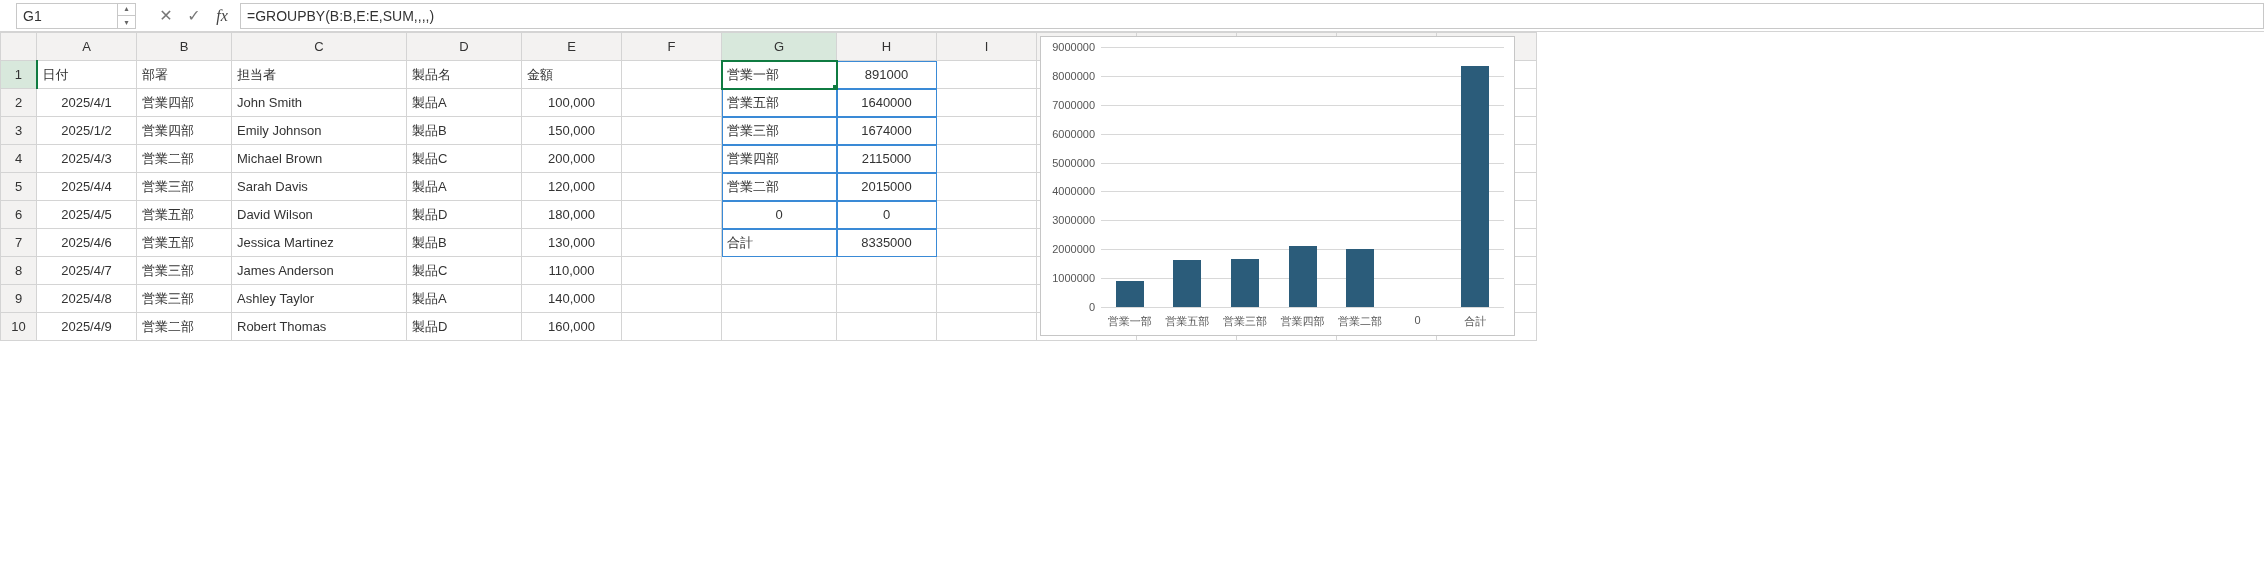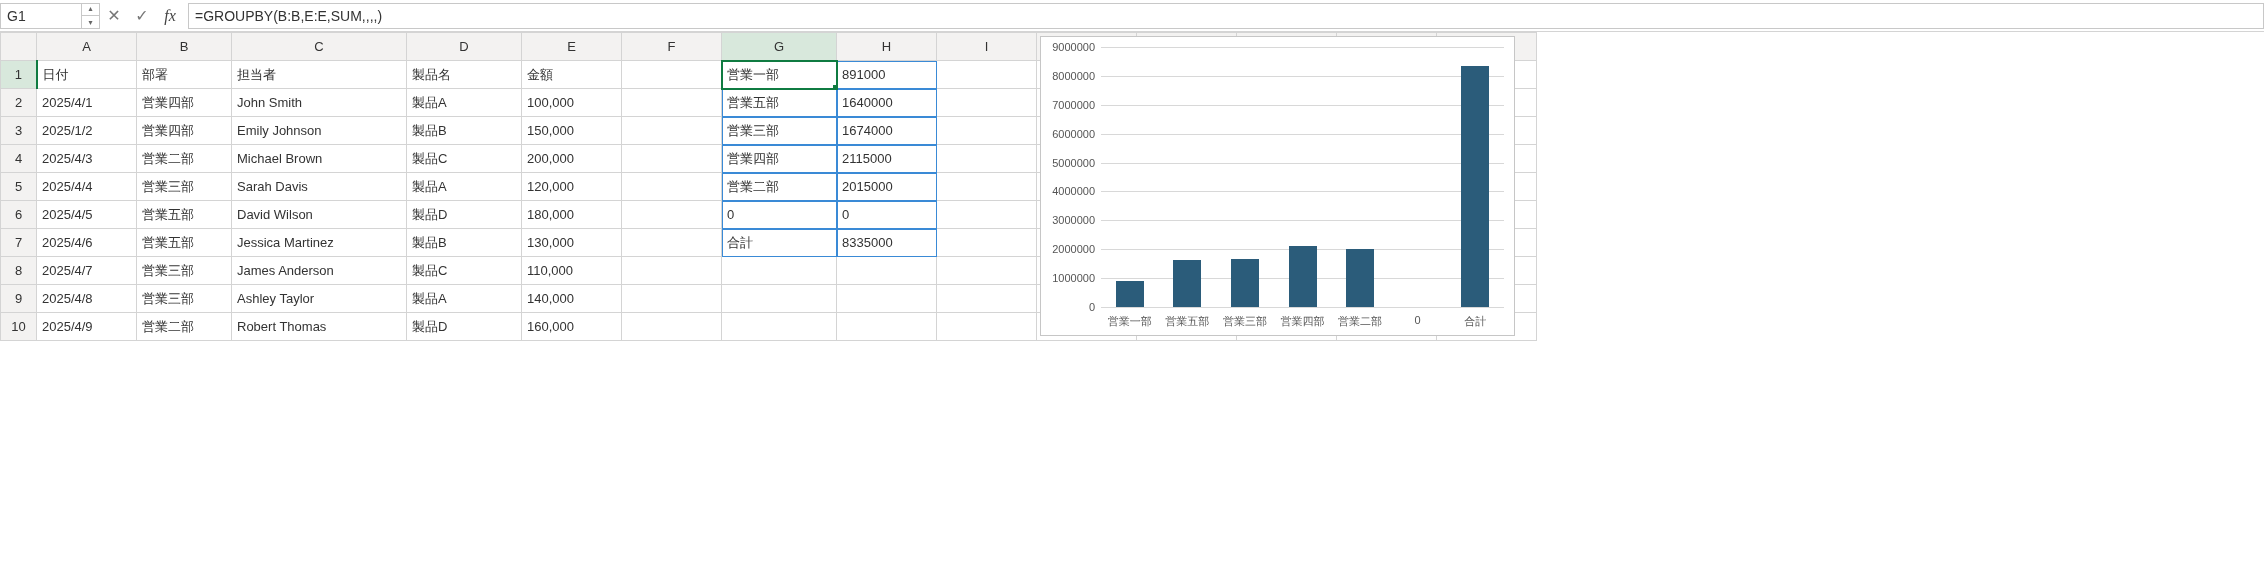--- a/index.html
+++ b/index.html
@@ -1,38 +1,38 @@
 <!DOCTYPE html>
 <html><head>
   <meta charset="utf-8">
   <style>
     * { margin:0; padding:0; box-sizing:border-box; }
     body { font-family:"Segoe UI","Yu Gothic UI","Meiryo",sans-serif; font-size:13px; color:#333; background:#fff; user-select:none; }
 
     
     .fbar { display:flex; align-items:center; height:32px; border-bottom:1px solid #d4d4d4; }
-    .namebox { width:100px; height:26px; border:1px solid #c8c8c8; margin:0 0; display:flex; align-items:center; position:relative;justify-content:center; }
+    .namebox { width:120px; height:26px; border:1px solid #c8c8c8; margin:0 16px; display:flex; align-items:center; position:relative;justify-content:center; }
     .namebox-text { flex:1; padding:0 6px; font-size:14px; }
     .spinners { display:flex; flex-direction:column; width:18px; border-left:1px solid #c8c8c8; }
     .spinners div { height:13px; display:flex; align-items:center; justify-content:center; font-size:8px; color:#666; cursor:pointer; }
     .spinners div:first-child { border-bottom:1px solid #c8c8c8; }
     .fbtn { width:28px; height:26px; display:flex; align-items:center; justify-content:center; color:#777; font-size:16px; cursor:default; }
     .fbtn.fx { font-style:italic; font-family:"Georgia",serif; color:#444; }
     .formula-input { flex:1; height:26px; border:1px solid #c8c8c8; padding:0 6px; display:flex; align-items:center; font-size:14px; margin-left:4px; }
 
     
     .grid-wrap { position:relative; }
     table { border-collapse:collapse; table-layout:fixed; }
     th,td { border:1px solid #d4d4d4; height:28px; padding:0 5px; font-weight:normal; white-space:nowrap; overflow:hidden; }
     thead th { background:#f3f2f1; text-align:center; color:#333; font-size:13px; }
     tbody th { background:#f3f2f1; text-align:center; width:36px; font-size:13px; }
     .corner { background:#f3f2f1; width:36px; }
     
     .cA{width:100px}.cB{width:95px}.cC{width:175px}.cD{width:115px}.cE{width:100px}.cF{width:100px}.cG{width:115px}.cH{width:100px}.cI{width:100px}.cJ{width:100px}.cK{width:100px}.cL{width:100px}.cM{width:100px}.cN{width:100px}
-    .ta-r{text-align:left}.ta-c{text-align:left}.ta-l{text-align:left}
+    .ta-r{text-align:center}.ta-c{text-align:left}.ta-l{text-align:left}
 
     
     .active-cell { outline:2px solid #0f7b41; outline-offset:-1px; position:relative; }
     .active-cell::after{ content:""; position:absolute; right:-3px; bottom:-3px; width:6px; height:6px; background:#0f7b41; }
     .spill { outline:1px solid #3a8ad6; outline-offset:-1px; }
 
     
     .hdr-active { background:#d8e8dc !important; border-bottom:2px solid #0f7b41 !important;}
     .row-active { background:#d8e8dc !important; border-right:2px solid #0f7b41 !important;}
 

